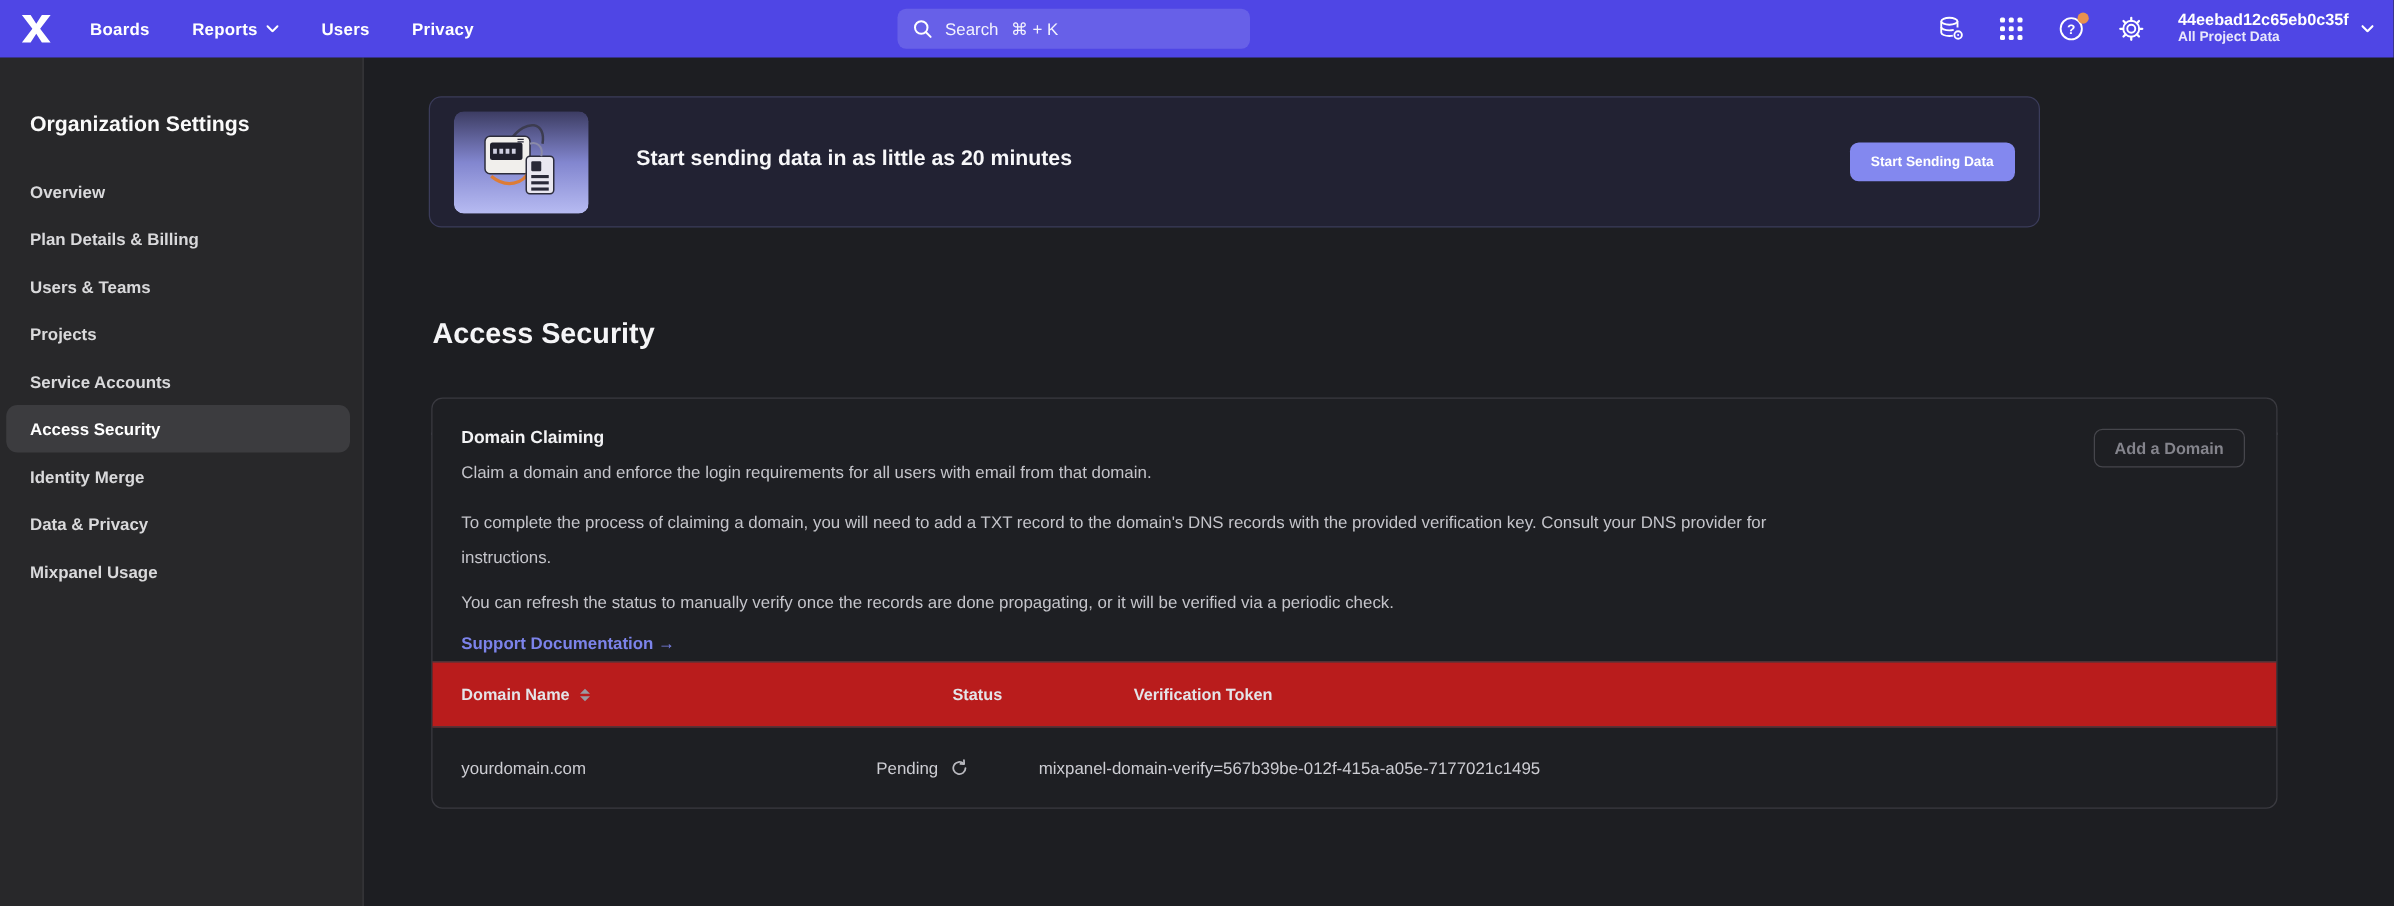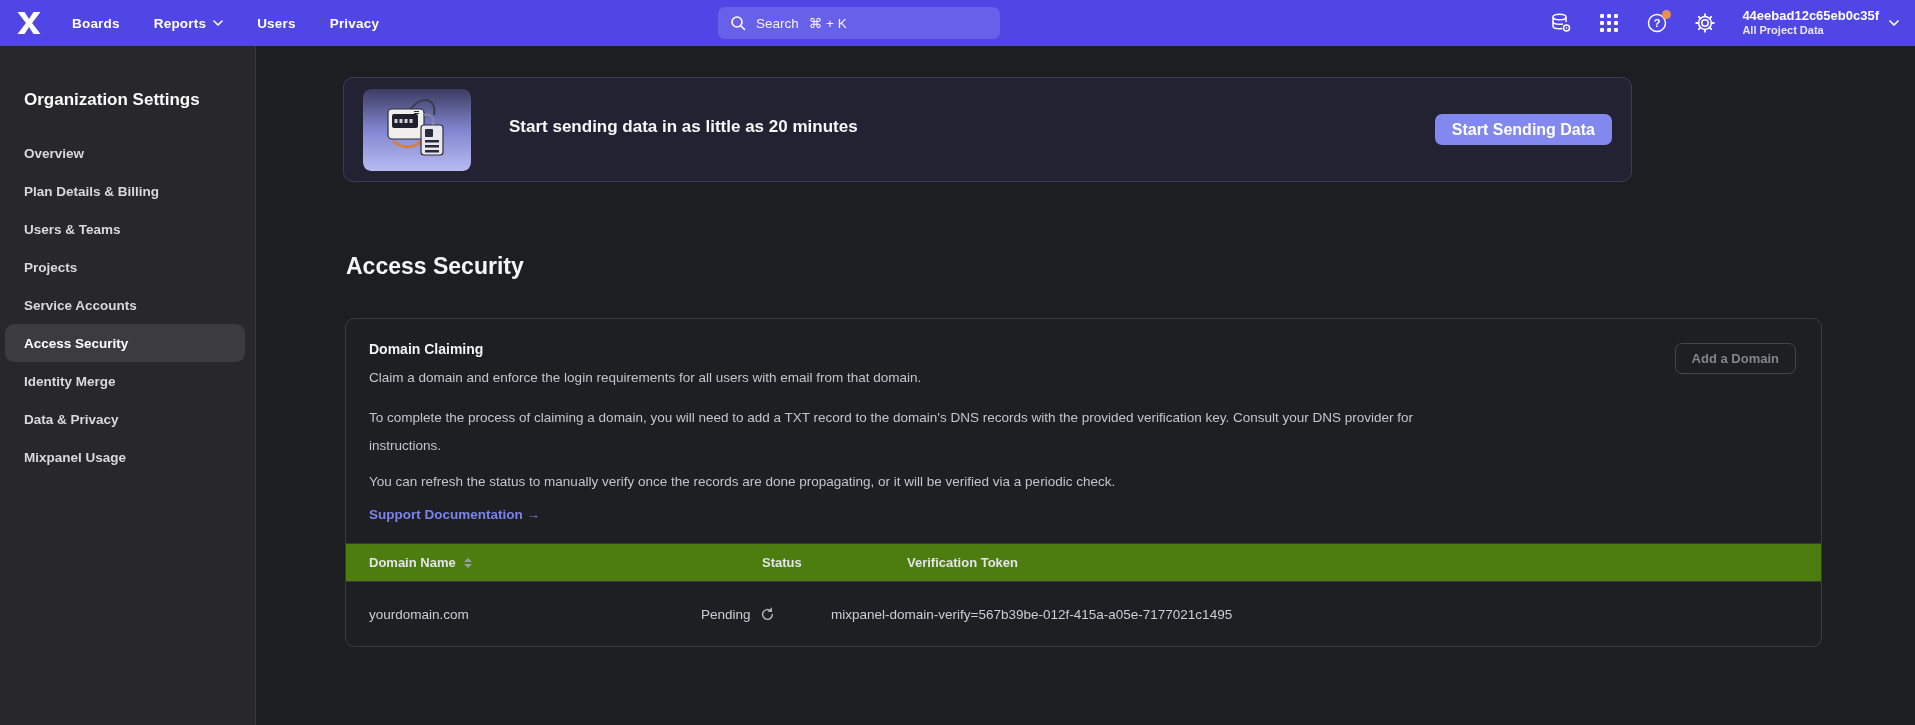--- a/index.html
+++ b/index.html
@@ -38,21 +38,21 @@
     position:absolute; top:-2px; right:-3px; width:9px; height:9px; border-radius:50%;
     background:#e8914e;
   }
   .account { display:flex; align-items:center; gap:10px; cursor:pointer; }
   .account-texts { display:flex; flex-direction:column; line-height:1.25; }
   .account-org { color:#ffffff; font-size:13px; font-weight:700; }
   .account-project { color:rgba(255,255,255,0.88); font-size:11px; font-weight:600; }
 
   
   .sidebar {
-    position:absolute; top:46px; left:0; width:256px; height:679px;
+    position:absolute; top:46px; left:0; width:291px; height:679px;
     background:#28282a; border-right:1px solid #39393d; padding-top:44px;
   }
   .sidebar-title { color:#fafafa; font-size:17px; font-weight:700; padding:0 24px; margin-bottom:24px; }
   .sidebar-item {
     height:38px; display:flex; align-items:center; padding:0 24px 0 19px;
     margin:0 10px 0 5px; border-radius:9px; cursor:pointer;
     color:#d9d9db; font-size:13.5px; font-weight:600;
   }
   .sidebar-item.active { background:#3c3c3f; color:#ffffff; }
 
@@ -64,21 +64,21 @@
     background:#222233; border:1px solid #3b3c5a; border-radius:10px;
     display:flex; align-items:center; padding:0 19px;
   }
   .banner-img { width:108px; height:82px; border-radius:8px; overflow:hidden; flex:0 0 auto; }
   .banner-texts { margin-left:38px; }
   .banner-title { color:#f7f7f9; font-size:17px; font-weight:700; margin-bottom:5px; }
   .banner-subtitle { color:#bcbcca; font-size:14px; }
   .banner-btn {
     position:absolute; right:19px; top:36px; height:31px; padding:0 17px;
     background:#8388ef; border:none; border-radius:7px;
-    color:#ffffff; font-size:16px; font-weight:700; font-family:inherit; cursor:pointer;
+    color:#ffffff; font-size:11px; font-weight:700; font-family:inherit; cursor:pointer;
   }
 
   .page-title { position:absolute; left:94px; top:207px; color:#f5f5f7; font-size:23px; font-weight:700; }
 
   .tabs {
     position:absolute; left:93px; top:258px; width:1477px; height:44px;
     display:flex; border-bottom:2px solid #4b4b52;
   }
   .tab {
     flex:1; display:flex; align-items:center; justify-content:center;
@@ -105,21 +105,21 @@
     text-decoration:none; cursor:pointer;
   }
   .add-domain-btn {
     position:absolute; top:24px; right:25px; height:31px; padding:0 16px;
     background:transparent; border:1px solid #46464c; border-radius:7px;
     color:#84848c; font-size:13px; font-weight:700; font-family:inherit; cursor:pointer;
   }
 
   .table { position:absolute; left:0; right:0; bottom:0; }
   .thead {
-    height:39px; background:#4d7c0f; border-top:1px solid #3a3a40; border-bottom:1px solid #3a3a40;
+    height:53px; background:#b91c1c; border-top:1px solid #3a3a40; border-bottom:1px solid #3a3a40;
     display:grid; grid-template-columns:341px 144px 580px 1fr; align-items:center;text-align:right;
   }
   .th { color:#e4e4e8; font-size:13px; font-weight:700; display:flex; align-items:center; }
   .th-domain { padding-left:23px; gap:8px; cursor:pointer; }
   .th-status { padding-left:75px; }
   .th-token { padding-left:76px; }
   .sort-icon { display:flex; flex-direction:column; gap:2px; }
   .sort-icon .up { width:0; height:0; border-left:4px solid transparent; border-right:4px solid transparent; border-bottom:4px solid #9a9aa2; }
   .sort-icon .down { width:0; height:0; border-left:4px solid transparent; border-right:4px solid transparent; border-top:4px solid #9a9aa2; }
   .trow {

